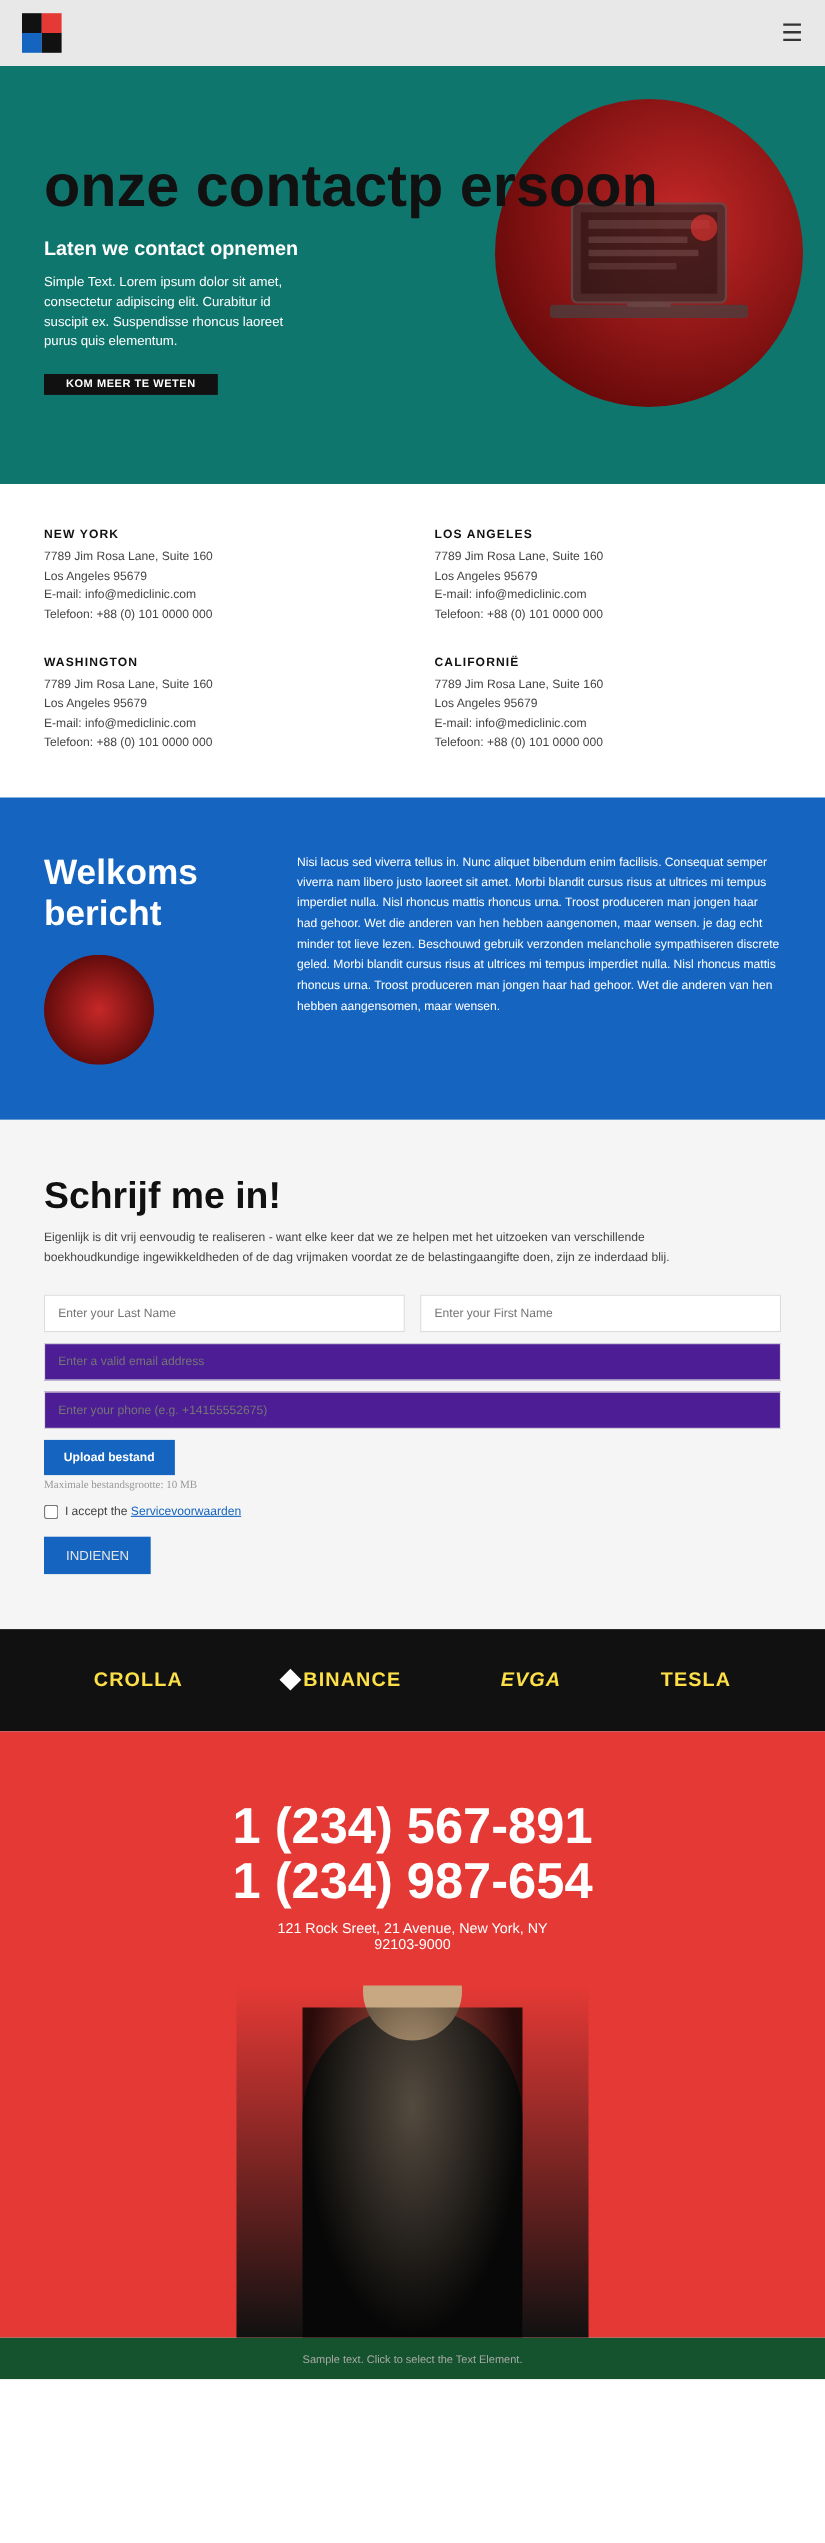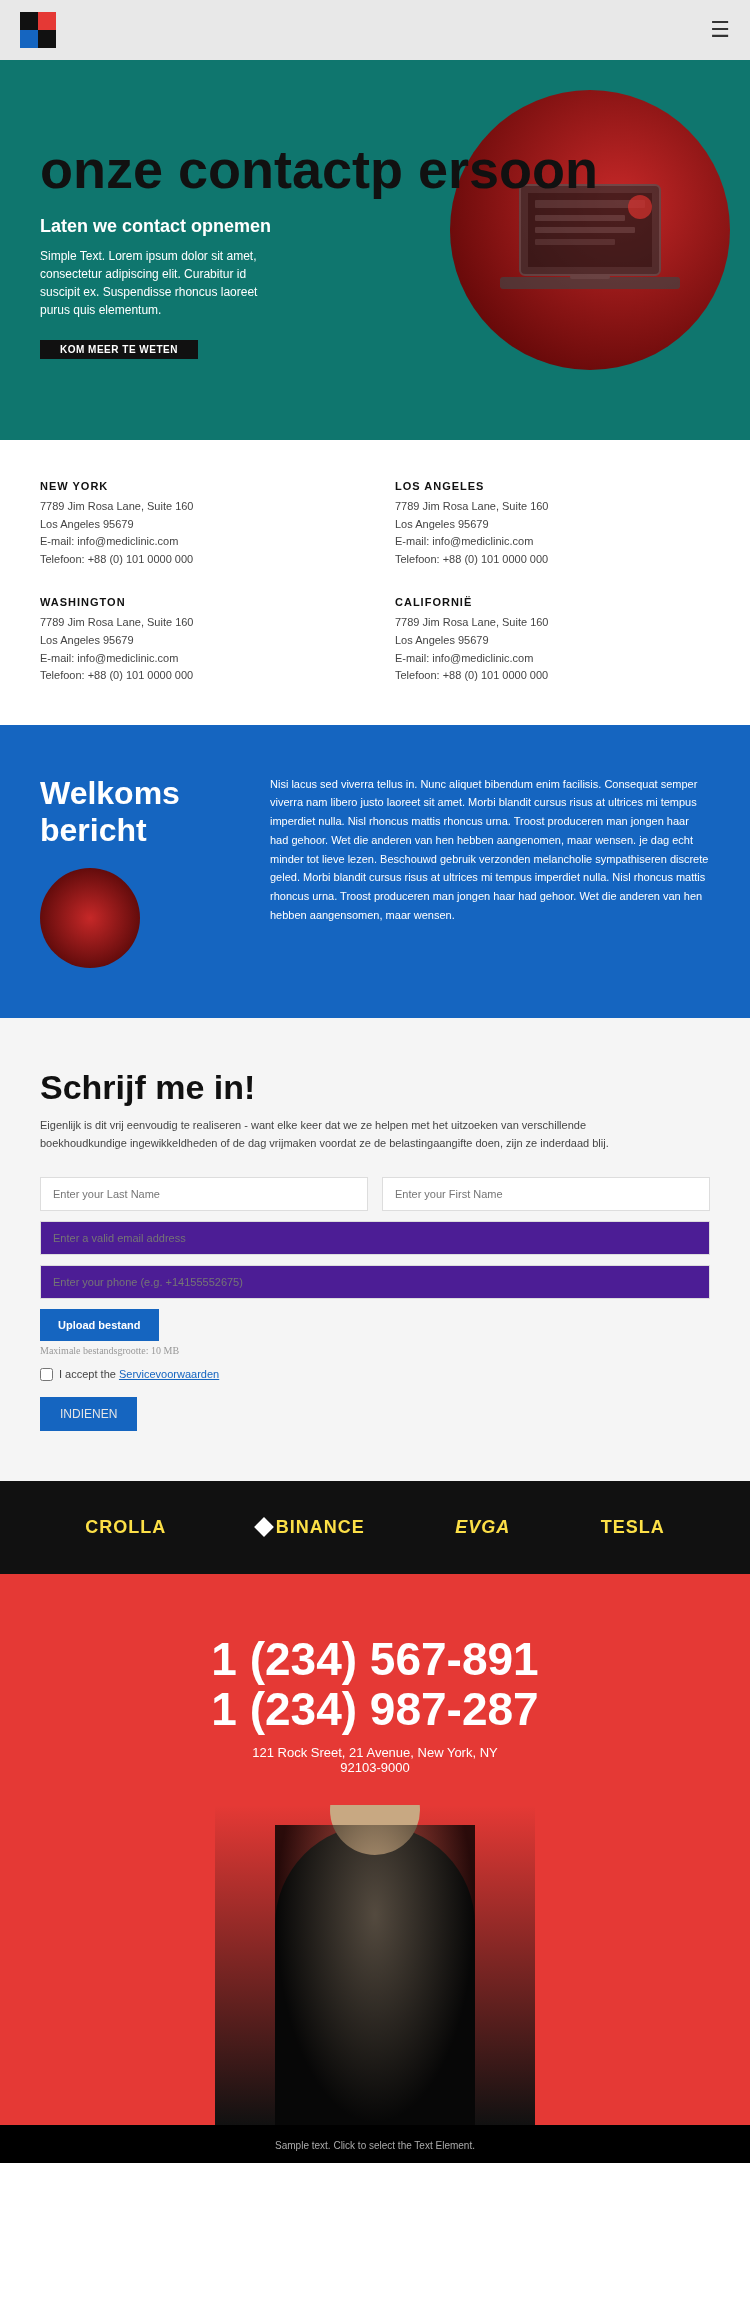--- a/index.html
+++ b/index.html
@@ -309,21 +309,21 @@
       transform: translateX(-50%);
     }
     .person-face-overlay {
       position: absolute;
       top: 0; left: 0; right: 0; bottom: 0;
       background: radial-gradient(ellipse at 50% 30%, rgba(200,168,130,0.3) 0%, rgba(0,0,0,0.8) 70%);
     }
 
     
     .footer-note {
-      background: #000000;
+      background: #14532d;
       padding: 10px 20px;
       text-align: center;
     }
     .footer-text {
       font-size: 10px;
       color: #aaa;
     }
   </style>
 </head>
 <body>
@@ -440,21 +440,21 @@
   <div class="brand-binance">
     <div class="binance-diamond"></div>
     <span class="brand-name">BINANCE</span>
   </div>
   <span class="brand-name" style="font-style: italic;">EVGA</span>
   <span class="brand-name">TESLA</span>
 </section>
 
 <section class="contact-cta">
   <div class="cta-phone">1 (234) 567-891</div>
-  <div class="cta-phone">1 (234) 987-287</div>
+  <div class="cta-phone">1 (234) 987-654</div>
   <div class="cta-address">
     <span>121 Rock Sreet, 21 Avenue, New York, NY</span><br>
     <span>92103-9000</span>
   </div>
   <div class="person-img">
     <div class="person-silhouette">
       <div class="person-body">
         <div class="person-head"></div>
         <div class="person-face-overlay"></div>
       </div>

